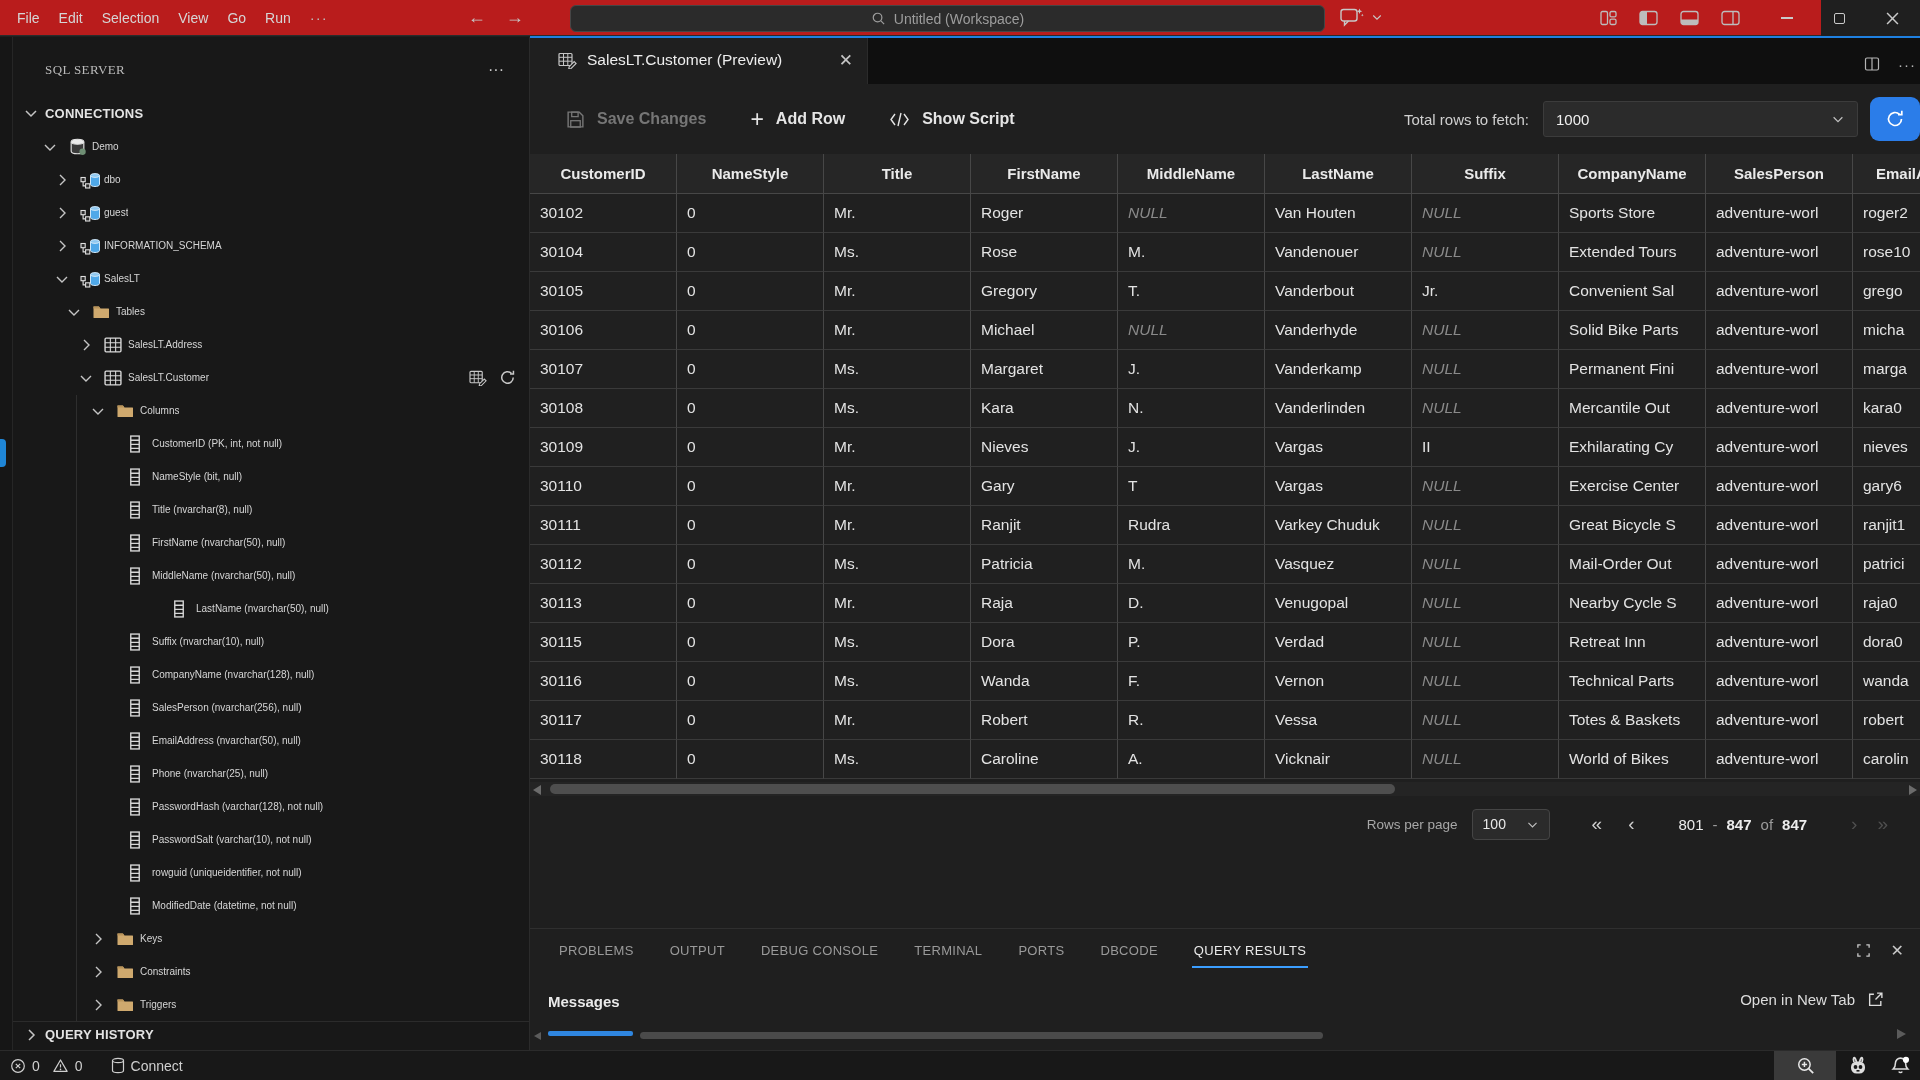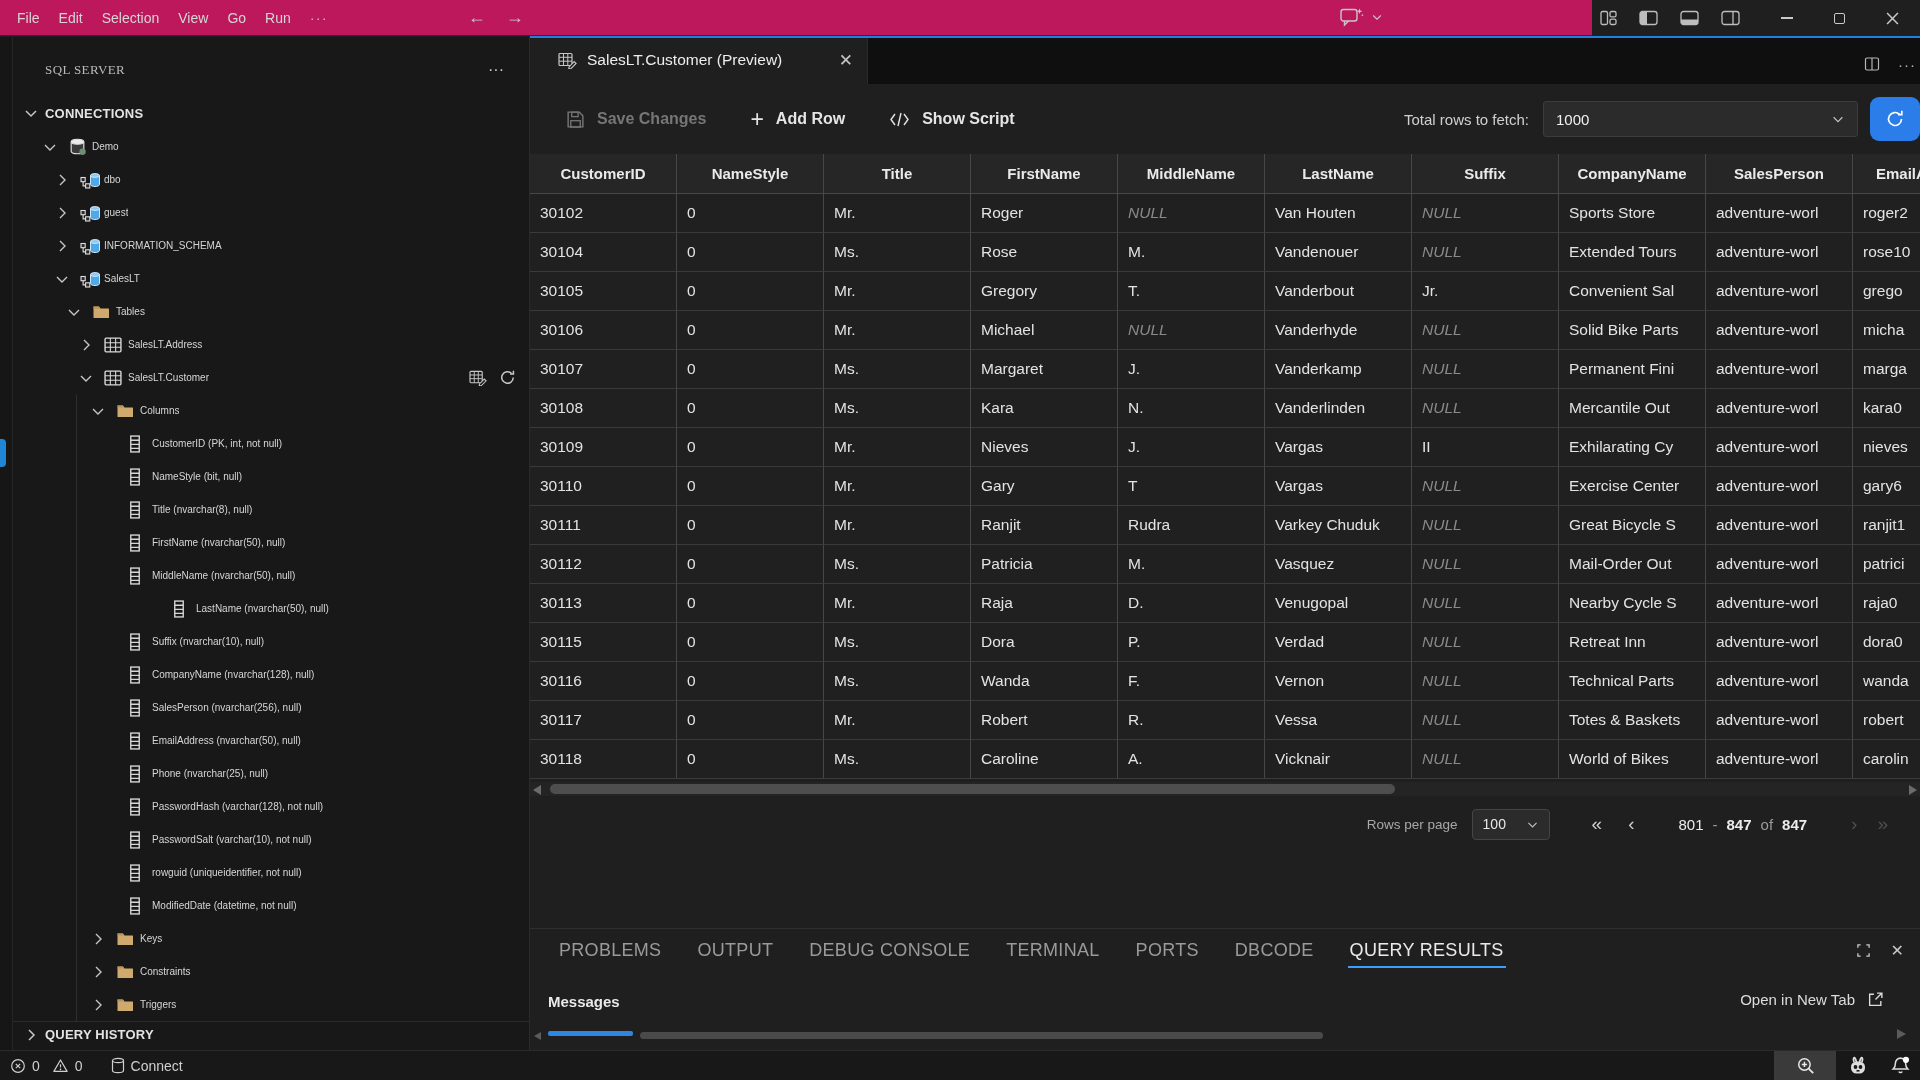--- a/index.html
+++ b/index.html
@@ -1,22 +1,22 @@
 <!DOCTYPE html>
 <html><head>
 <meta charset="utf-8">
 <style>
   * { margin:0; padding:0; box-sizing:border-box; }
   html,body { width:1920px; height:1080px; overflow:hidden; background:#1f1f1f;
     font-family:"Liberation Sans", sans-serif; color:#cccccc; }
   svg { display:block; }
 
   
-  .titlebar { position:absolute; left:0; top:0; width:1592px; height:36px;
-    background:#be185d; border-bottom:1px solid #2b2b2b; display:flex; align-items:center; }
+  .titlebar { position:absolute; left:0; top:0; width:1821px; height:36px;
+    background:#b91c1c; border-bottom:1px solid #2b2b2b; display:flex; align-items:center; }
   .menus { display:flex; gap:19px; padding-left:17px; font-size:14px; color:#d6d6d6; }
   .menus span { cursor:default; }
   .menu-more { color:#bdbdbd; letter-spacing:1px; }
   .nav-arrows { display:flex; gap:20px; margin-left:140px; font-size:18px; color:#c8c8c8; }
   .searchbox { position:absolute; left:570px; top:5px; width:755px; height:27px;
     background:#2b2b2b; border:1px solid #464646; border-radius:6px;
     display:flex; align-items:center; justify-content:center; gap:8px;
     color:#9d9d9d; font-size:14px; }
   .copilot { position:absolute; left:1340px; top:7px; display:flex; align-items:center; gap:7px; color:#c8c8c8; }
   .tb-icons { position:absolute; left:1600px; top:0; height:36px; display:flex; align-items:center; gap:22px; color:#bdbdbd; }
@@ -91,21 +91,21 @@
   .pg-nav.first { margin-left:42px; }
   .pg-nav.prev { margin-left:26px; }
   .pg-nav.dis { color:#4f4f4f; }
   .pg-range { margin:0 44px; font-size:15px; color:#9a9a9a; display:flex; gap:9px; }
   .pg-range b { color:#ececec; font-weight:700; }
   .pg-range .n1 { color:#ececec; font-weight:400; }
 
   
   .panel { position:absolute; left:530px; top:928px; width:1390px; height:122px; background:#1f1f1f; border-top:1px solid #2f2f2f; }
   .ptabs { position:absolute; left:0; top:0; width:100%; height:42px; display:flex; gap:36px; align-items:center; padding-left:29px; }
-  .ptab { font-size:18px; letter-spacing:0.3px; color:#9a9a9a; height:42px; display:flex; align-items:center; cursor:pointer; position:relative; }
+  .ptab { font-size:13px; letter-spacing:0.3px; color:#9a9a9a; height:42px; display:flex; align-items:center; cursor:pointer; position:relative; }
   .ptab.active { color:#eaeaea; }
   .ptab.active::after { content:""; position:absolute; left:-2px; right:-2px; bottom:3px; height:2px; background:#3b9eff; }
   .panel-actions { position:absolute; right:16px; top:0; height:42px; display:flex; gap:20px; align-items:center; color:#c8c8c8; }
   .messages-row { position:absolute; left:18px; top:64px; font-size:15px; font-weight:700; color:#eaeaea; }
   .open-new-tab { position:absolute; right:36px; top:62px; display:flex; align-items:center; gap:12px; font-size:15px; color:#dcdcdc; cursor:pointer; }
   .msg-underline { position:absolute; left:18px; top:102px; width:85px; height:5px; background:#2f86e0; border-radius:2px; }
   .msg-scroll { position:absolute; left:110px; top:103px; width:683px; height:7px; background:#4a4a4a; border-radius:4px; }
   .msg-arrow-l { position:absolute; left:4px; top:103px; width:0; height:0; border-style:solid;
     border-width:4px 7px 4px 0; border-color:transparent #5b5b5b transparent transparent; }
   .msg-arrow-r { position:absolute; right:14px; top:100px; width:0; height:0; border-style:solid;
@@ -128,20 +128,29 @@
       <span>Edit</span>
       <span>Selection</span>
       <span>View</span>
       <span>Go</span>
       <span>Run</span>
     </div>
   <span class="menu-more" style="margin-left:19px;font-size:15px;">···</span>
   <div class="nav-arrows">
     <span>←</span>
     <span>→</span>
+  </div>
+  <div class="searchbox">
+    <span>
+      <svg width="15" height="15" viewBox="0 0 16 16">
+          <circle cx="7" cy="7" r="4.6" fill="none" stroke="#9d9d9d" stroke-width="1.3"></circle>
+          <path d="M10.6 10.6L14 14" stroke="#9d9d9d" stroke-width="1.3"></path>
+        </svg>
+    </span>
+    <span>Untitled (Workspace)</span>
   </div>
   <div class="copilot">
     <span>
       <svg width="24" height="20" viewBox="0 0 24 20">
           <rect x="1" y="2.5" width="16" height="11.5" rx="2.5" fill="none" stroke="#c8c8c8" stroke-width="1.4"></rect>
           <path d="M4.5 14v4l4-4" fill="none" stroke="#c8c8c8" stroke-width="1.4"></path>
           <path d="M19.5 1.5l.8 2 2 .8-2 .8-.8 2-.8-2-2-.8 2-.8z" fill="#c8c8c8"></path>
           <path d="M22.3 6.8l.4 1 1 .4-1 .4-.4 1-.4-1-1-.4 1-.4z" fill="#c8c8c8"></path>
         </svg>
     </span>

